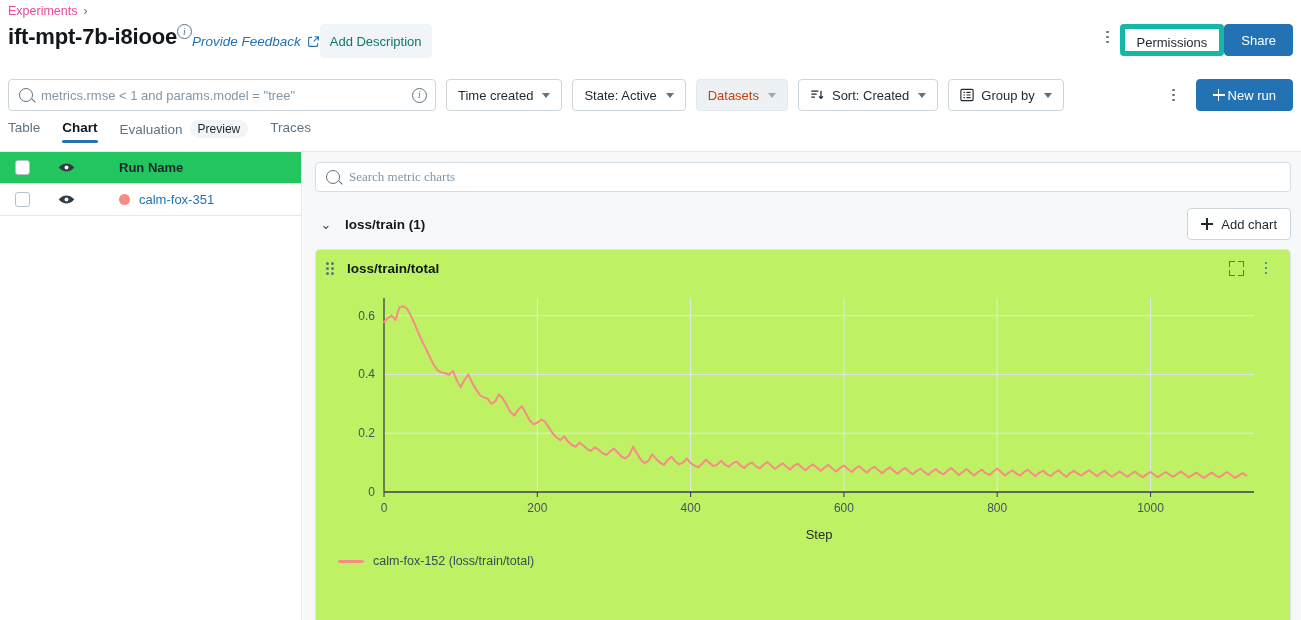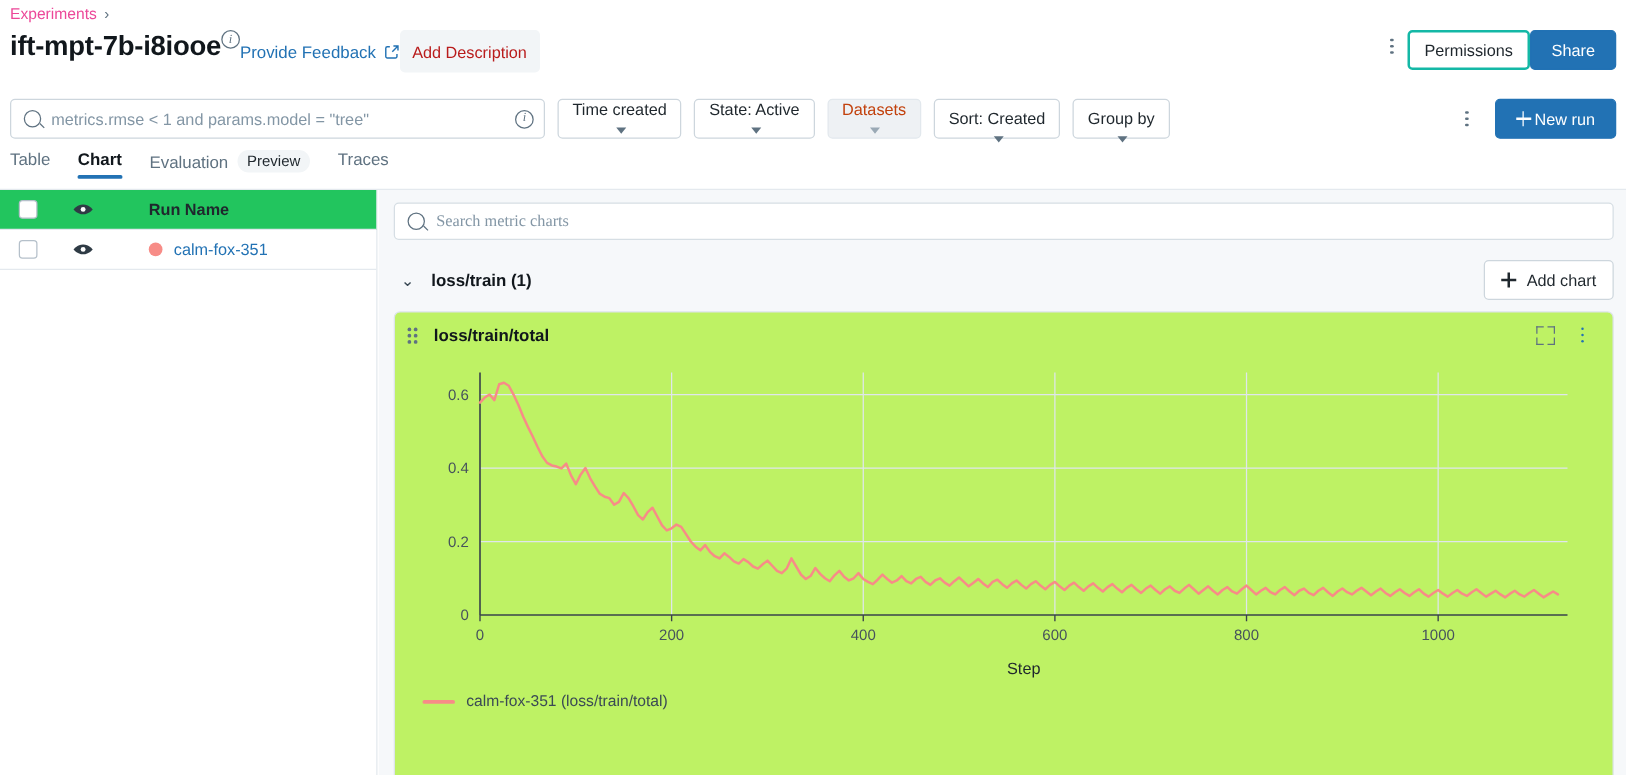--- a/index.html
+++ b/index.html
@@ -28,37 +28,37 @@
   }
   .page-title { font-size: 22px; font-weight: bold; letter-spacing: -0.2px; color: #11171c; }
   .info-circle {
     width: 15px; height: 15px; border: 1.3px solid #5f7281; border-radius: 50%;
     display: inline-flex; align-items: center; justify-content: center;
     font-size: 10px; color: #5f7281; font-family: "Liberation Serif", serif; font-style: italic;
     line-height: 1; cursor: pointer;
   }
   .feedback-link {
     color: #2272b4; font-size: 13.5px; text-decoration: none; cursor: pointer;
-    display: inline-flex; align-items: center; gap: 6px;
+    display: inline-flex; align-items: center; gap: 6px; font-style: italic;
   }
   .ext-ico { width: 13px; height: 13px; display: inline-block; }
   .add-desc {
     background: #f2f5f7; border: none; border-radius: 4px;
-    padding: 5px 10px; font-size: 13px; color: #b91c1c;
+    padding: 5px 10px; font-size: 13px; color: #0f766e;
     font-family: inherit; cursor: pointer;
   }
   .title-spacer { flex: 1; }
   .kebab {
     width: 24px; height: 26px; display: inline-flex; flex-direction: column;
     align-items: center; justify-content: center; gap: 2.5px; cursor: pointer;
   }
   .kebab i { width: 2.6px; height: 2.6px; border-radius: 50%; background: #5f7281; display: block; }
   .kebab.blue i { background: #2272b4; }
   .btn-outline {
-    background: #fff; border: 2px solid #14b8a6; border-radius: 4px;
+    background: #fff; border: 5px solid #14b8a6; border-radius: 4px;
     font-size: 13px; color: #1f272d; padding: 6px 12px; cursor: pointer;
     font-family: inherit; height: 32px;
   }
   .btn-primary {
     background: #2272b4; border: 1px solid #2272b4; border-radius: 4px;
     color: #fff; font-size: 13px; padding: 6px 16px; cursor: pointer;
     font-family: inherit; height: 32px;
   }
 
   
@@ -81,21 +81,20 @@
   }
   .mag::after {
     content: ""; position: absolute; width: 5px; height: 1.4px; background: #5f7281;
     right: -4px; bottom: 0px; transform: rotate(45deg);
   }
   .pill {
     height: 32px; border: 1px solid #cdd6dd; border-radius: 4px; background: #fff;
     display: inline-flex; align-items: center; gap: 7px; padding: 0 11px;
     font-size: 13px; color: #1f272d; cursor: pointer; font-family: inherit;
     white-space: nowrap;
-    flex-direction: column;
   }
   .pill.disabled { background: #eef1f4; border-color: #e2e8ed; color: #c2410c; cursor: default; }
   .chev {
     width: 0; height: 0; border-left: 4px solid transparent; border-right: 4px solid transparent;
     border-top: 5px solid #5f7281; display: inline-block; margin-left: 2px;
   }
   .pill.disabled .chev { border-top-color: #9aa9b5; }
   .toolbar-spacer { flex: 1; }
   .plus {
     display: inline-block; width: 12px; height: 12px; position: relative; flex: none;
@@ -411,16 +410,16 @@
           <text x="681.215859030837" y="226" text-anchor="middle" font-size="12" fill="#46525c">800</text>
           <line x1="834.5198237885462" x2="834.5198237885462" y1="206" y2="211" stroke="#39434b" stroke-width="1.1"></line>
           <text x="834.5198237885462" y="226" text-anchor="middle" font-size="12" fill="#46525c">1000</text>
           <text x="503" y="253" text-anchor="middle" font-size="13" fill="#1f272d">Step</text>
           <polyline points="68.00,36.10 71.83,31.99 75.67,29.64 79.50,34.05 83.33,21.41 87.16,20.23 91.00,22.58 94.83,29.64 98.66,37.87 102.49,47.27 106.33,55.50 110.16,63.15 113.99,71.38 117.82,79.02 121.66,84.31 125.49,86.37 129.32,87.25 133.15,88.72 136.99,84.90 140.82,94.30 144.65,101.36 148.48,93.72 152.32,88.42 156.15,96.65 159.98,103.12 163.81,109.00 167.65,111.35 171.48,112.53 175.31,117.82 179.15,115.47 182.98,108.41 186.81,112.53 190.64,118.99 194.48,126.05 198.31,129.58 202.14,123.70 205.97,120.17 209.81,127.22 213.64,134.28 217.47,138.39 221.30,136.63 225.14,133.69 228.97,135.45 232.80,141.33 236.63,147.21 240.47,151.33 244.30,154.27 248.13,150.15 251.96,155.44 255.80,158.97 259.63,160.73 263.46,156.62 267.30,159.56 271.13,163.08 274.96,164.85 278.79,161.32 282.63,163.67 286.46,167.20 290.29,168.96 294.12,165.44 297.96,162.50 301.79,166.61 305.62,170.73 309.45,172.49 313.29,168.96 317.12,160.73 320.95,167.20 324.78,173.67 328.62,177.19 332.45,174.84 336.28,168.38 340.11,173.08 343.95,176.61 347.78,178.96 351.61,174.25 355.44,170.73 359.28,175.43 363.11,178.37 366.94,176.61 370.78,172.49 374.61,177.19 378.44,179.55 382.27,181.31 386.11,177.78 389.94,173.67 393.77,177.19 397.60,180.13 401.44,178.37 405.27,174.84 409.10,178.96 412.93,180.72 416.77,177.19 420.60,175.43 424.43,179.55 428.26,181.90 432.10,178.37 435.93,176.61 439.76,180.13 443.59,182.48 447.43,178.96 451.26,176.02 455.09,179.55 458.93,183.07 462.76,180.13 466.59,177.19 470.42,180.72 474.26,183.66 478.09,179.55 481.92,177.78 485.75,181.31 489.59,184.25 493.42,180.72 497.25,178.37 501.08,181.90 504.92,184.84 508.75,181.31 512.58,178.96 516.41,182.48 520.25,185.42 524.08,181.90 527.91,179.55 531.74,183.07 535.58,186.01 539.41,182.48 543.24,180.13 547.07,183.66 550.91,186.60 554.74,183.07 558.57,180.72 562.41,184.25 566.24,187.19 570.07,183.66 573.90,181.31 577.74,184.84 581.57,187.78 585.40,184.25 589.23,181.90 593.07,185.42 596.90,188.36 600.73,184.84 604.56,182.48 608.40,186.01 612.23,188.95 616.06,185.42 619.89,183.07 623.73,186.60 627.56,188.36 631.39,184.84 635.22,181.90 639.06,185.42 642.89,188.95 646.72,186.01 650.56,183.07 654.39,186.60 658.22,189.54 662.05,186.01 665.89,183.66 669.72,187.19 673.55,188.95 677.38,185.42 681.22,182.48 685.05,186.01 688.88,189.54 692.71,186.60 696.55,184.25 700.38,187.78 704.21,189.54 708.04,186.01 711.88,183.66 715.71,187.19 719.54,190.13 723.37,186.60 727.21,184.84 731.04,188.36 734.87,190.13 738.70,186.60 742.54,184.25 746.37,187.78 750.20,190.72 754.04,187.19 757.87,184.84 761.70,187.78 765.53,189.54 769.37,186.60 773.20,184.25 777.03,187.19 780.86,190.13 784.70,187.19 788.53,184.84 792.36,188.36 796.19,190.72 800.03,187.78 803.86,185.42 807.69,188.36 811.52,190.72 815.36,187.78 819.19,185.42 823.02,188.95 826.85,191.30 830.69,188.36 834.52,186.01 838.35,188.95 842.19,191.30 846.02,188.36 849.85,186.01 853.68,188.95 857.52,190.72 861.35,187.78 865.18,185.42 869.01,188.36 872.85,191.30 876.68,188.95 880.51,186.60 884.34,189.54 888.18,191.89 892.01,188.95 895.84,186.60 899.67,189.54 903.51,191.30 907.34,188.36 911.17,186.01 915.00,188.95 918.84,191.89 922.67,189.54 926.50,187.19 930.33,189.54" fill="none" stroke="#f78c87" stroke-width="2" stroke-linejoin="round" stroke-linecap="round"></polyline>
         </svg>
     </div>
 
     <div class="legend-row">
       <span class="legend-line" id="legend-swatch" style="background: rgb(247, 140, 135);"></span>
-      <span class="legend-text">calm-fox-351 (loss/train/total)</span>
+      <span class="legend-text">calm-fox-152 (loss/train/total)</span>
     </div>
   </div>
 </div>
 
 </body></html>

